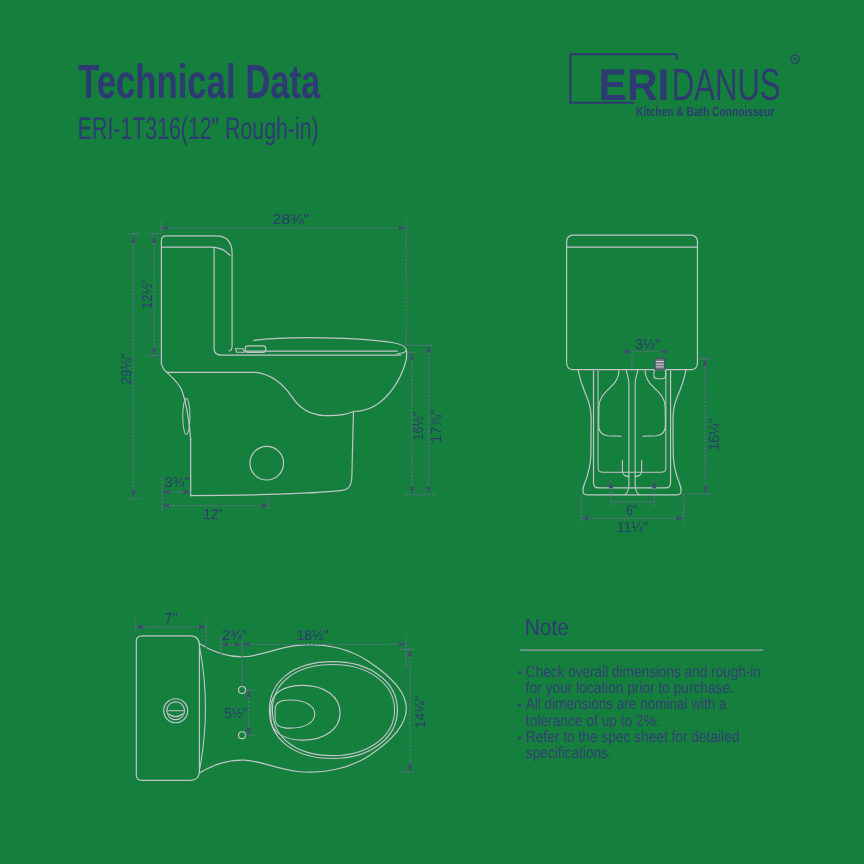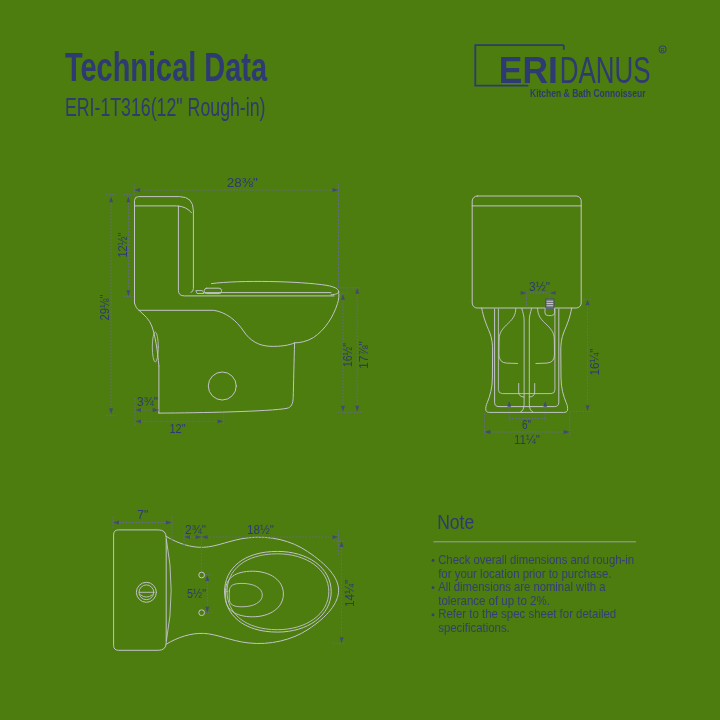--- a/index.html
+++ b/index.html
@@ -1,16 +1,16 @@
 <!DOCTYPE html>
 <html><head>
 <meta charset="utf-8">
 <style>
   html,body{margin:0;padding:0;background:#fff;}
-  .page{position:relative;width:720px;height:720px;background:#4d7c0f;overflow:hidden;}
+  .page{position:relative;width:720px;height:720px;background:#15803d;overflow:hidden;}
   svg{position:absolute;top:0;left:0;}
   text{font-family:"Liberation Sans",sans-serif;}
 </style>
 </head>
 <body>
 <div class="page">
 <svg width="720" height="720" viewBox="0 0 720 720">
 
   <text x="65" y="81.4" font-size="40" font-weight="bold" fill="#2e3a72" textLength="202" lengthAdjust="spacingAndGlyphs">Technical Data</text>
   <text x="64.9" y="116" font-size="26" fill="#2e3a72" textLength="200.6" lengthAdjust="spacingAndGlyphs">ERI-1T316(12" Rough-in)</text>

